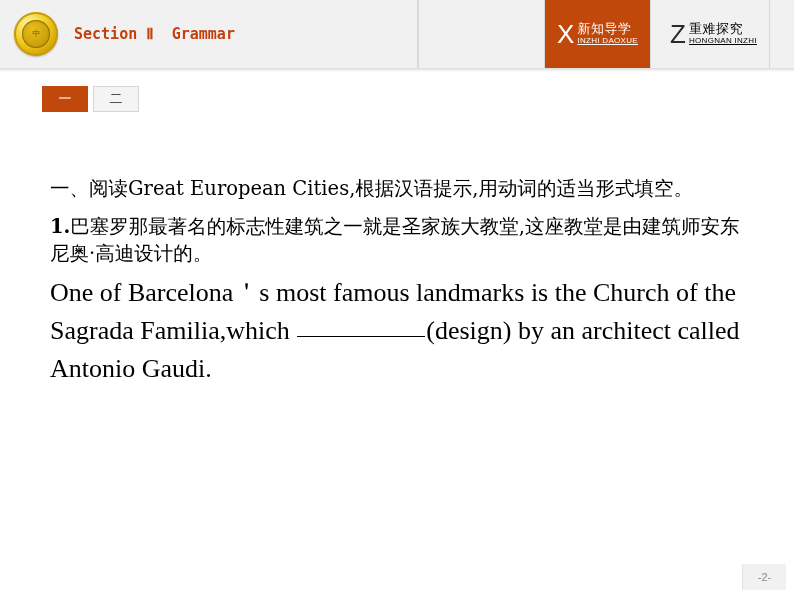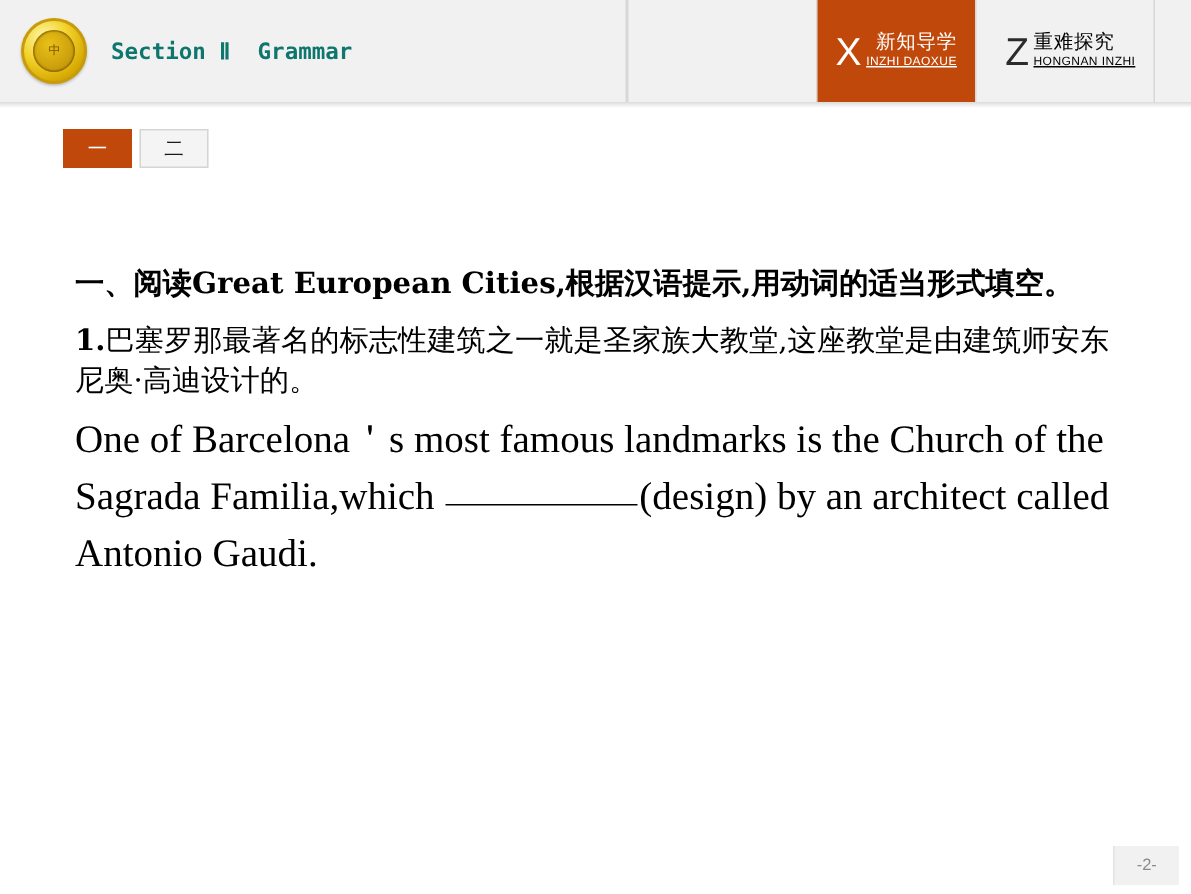--- a/index.html
+++ b/index.html
@@ -69,21 +69,21 @@
     color: #7a5600;
     z-index: 2;
     line-height: 1;
     letter-spacing: -0.5px;
   }
   .section-title {
     margin-left: 16px;
     font-family: "DejaVu Sans Mono", monospace;
     font-size: 15px;
     font-weight: bold;
-    color: #0f766e;
+    color: #c2410c;
     white-space: pre;
   }
 
   
   .nav-btn {
     position: absolute;
     top: 0;
     height: 68px;
     box-sizing: border-box;
     display: flex;
@@ -127,21 +127,21 @@
     display: block;
   }
   .nav-en {
     font-family: "Liberation Sans", sans-serif;
     font-size: 8px;
     letter-spacing: 0.3px;
     display: block;
     margin-top: 1px;
     text-decoration: underline;
   }
-  .nav-btn.active .nav-cn, .nav-btn.active .nav-en { color: #ffffff; text-align: right; }
+  .nav-btn.active .nav-cn, .nav-btn.active .nav-en { color: #ffffff; }
   .nav-btn.inactive .nav-cn, .nav-btn.inactive .nav-en { color: #000000; }
 
   .header-shadow {
     position: absolute;
     left: 0;
     top: 68px;
     width: 794px;
     height: 4px;
     background: linear-gradient(to bottom, rgba(0,0,0,0.14), rgba(0,0,0,0));
   }
@@ -179,21 +179,21 @@
   
   .content {
     position: absolute;
     left: 50px;
     top: 175px;
     width: 700px;
   }
   .q-heading {
     font-family: "DejaVu Serif", "Liberation Serif", serif;
     font-size: 19.5px;
-    font-weight: bold;
+    font-weight: normal;
     color: #000000;
     line-height: 1.42;
     margin: 0;
   }
   .q-cn {
     font-family: "DejaVu Serif", "Liberation Serif", serif;
     font-size: 19.5px;
     color: #000000;
     line-height: 1.42;
     margin: 10px 0 0 0;

